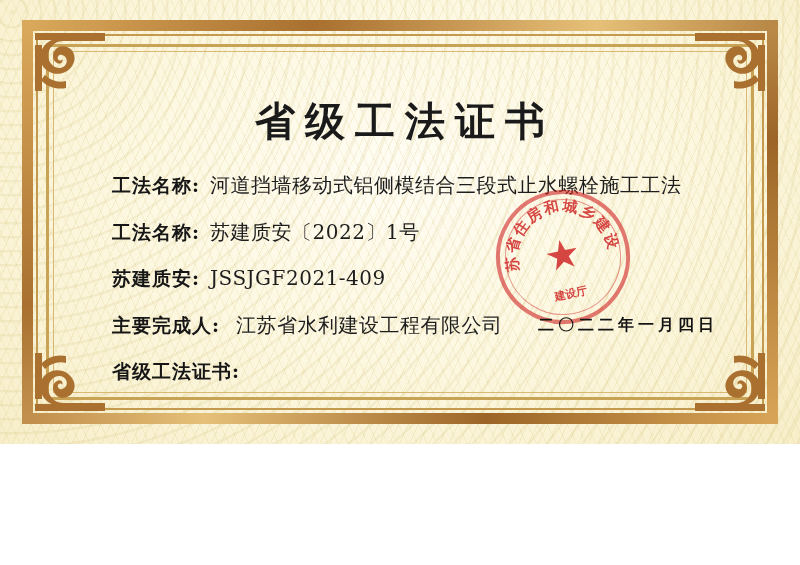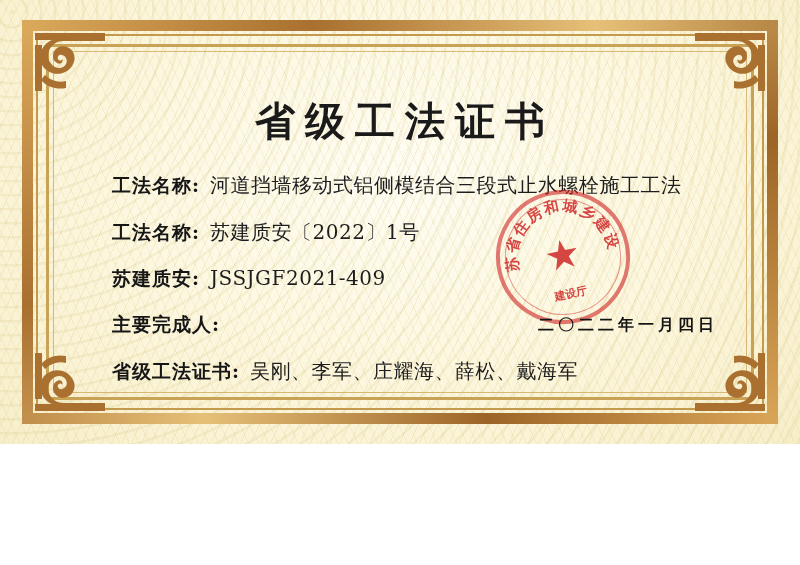--- a/index.html
+++ b/index.html
@@ -238,24 +238,24 @@
       <div class="field-row">
         <span class="field-label">工法名称:</span>
         <span class="field-value">苏建质安〔2022〕1号</span>
       </div>
       <div class="field-row">
         <span class="field-label">苏建质安:</span>
         <span class="field-value">JSSJGF2021-409</span>
       </div>
       <div class="field-row unit">
         <span class="field-label">主要完成人:</span>
+        <span class="field-value">江苏省水利建设工程有限公司</span>
       </div>
       <div class="field-row">
         <span class="field-label">省级工法证书:</span>
-        <span class="field-value">吴刚、李军、庄耀海、薛松、戴海军</span>
       </div>
     </div>
 
     <div class="seal">
       <div class="ring-inner"></div>
       <svg viewBox="0 0 126 126" xmlns="http://www.w3.org/2000/svg">
         <defs>
           <path id="sealArc" d="M 17 63 A 46 46 0 0 1 109 63"></path>
         </defs>
         <text>

